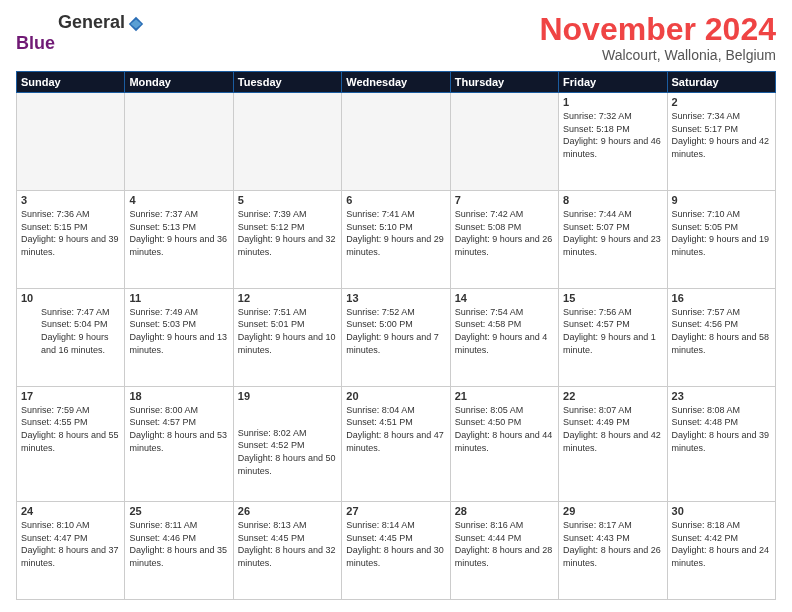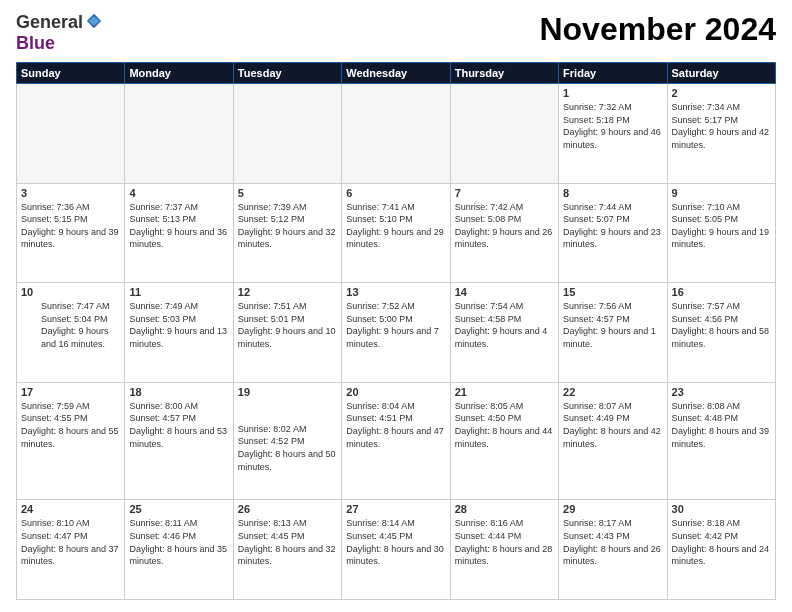--- a/index.html
+++ b/index.html
@@ -23,21 +23,22 @@
       align-items: flex-start;
       margin-bottom: 8px;
     }
     .logo {
       display: flex;
       flex-direction: column;
       align-items: flex-start;
     }
     .logo-text {
       display: flex;
-      align-items: flex-start;
+      align-items: flex-end;
+      margin-left: 42px;
     }
     .logo-general {
       font-size: 18px;
       font-weight: bold;
       color: #333;
     }
     .logo-blue {
       font-size: 18px;
       font-weight: bold;
       color: #701a75;
@@ -46,21 +47,21 @@
       width: 18px;
       height: 18px;
       margin-left: 2px;
     }
     .title-area {
       text-align: right;
     }
     .month-title {
       font-size: 32px;
       font-weight: bold;
-      color: #000000;
+      color: #ef4444;
       line-height: 1.1;
     }
     .subtitle {
       font-size: 14px;
       color: #555;
     }
     .calendar {
       flex: 1;
       border-collapse: collapse;
       width: 100%;
@@ -109,20 +110,21 @@
         <span class="logo-general">General</span>
         <svg class="logo-icon" viewBox="0 0 20 20">
           <polygon points="10,2 18,10 10,18 2,10" fill="#2a6db5"></polygon>
           <polygon points="10,5 16,10 10,15 4,10" fill="#5a9fd4"></polygon>
         </svg>
       </div>
       <span class="logo-blue">Blue</span>
     </div>
     <div class="title-area">
       <div class="month-title">November 2024</div>
+      <div class="subtitle">Walcourt, Wallonia, Belgium</div>
     </div>
   </div>
 
   <table class="calendar">
     <thead>
       <tr>
         <th>Sunday</th>
         <th>Monday</th>
         <th>Tuesday</th>
         <th>Wednesday</th>

